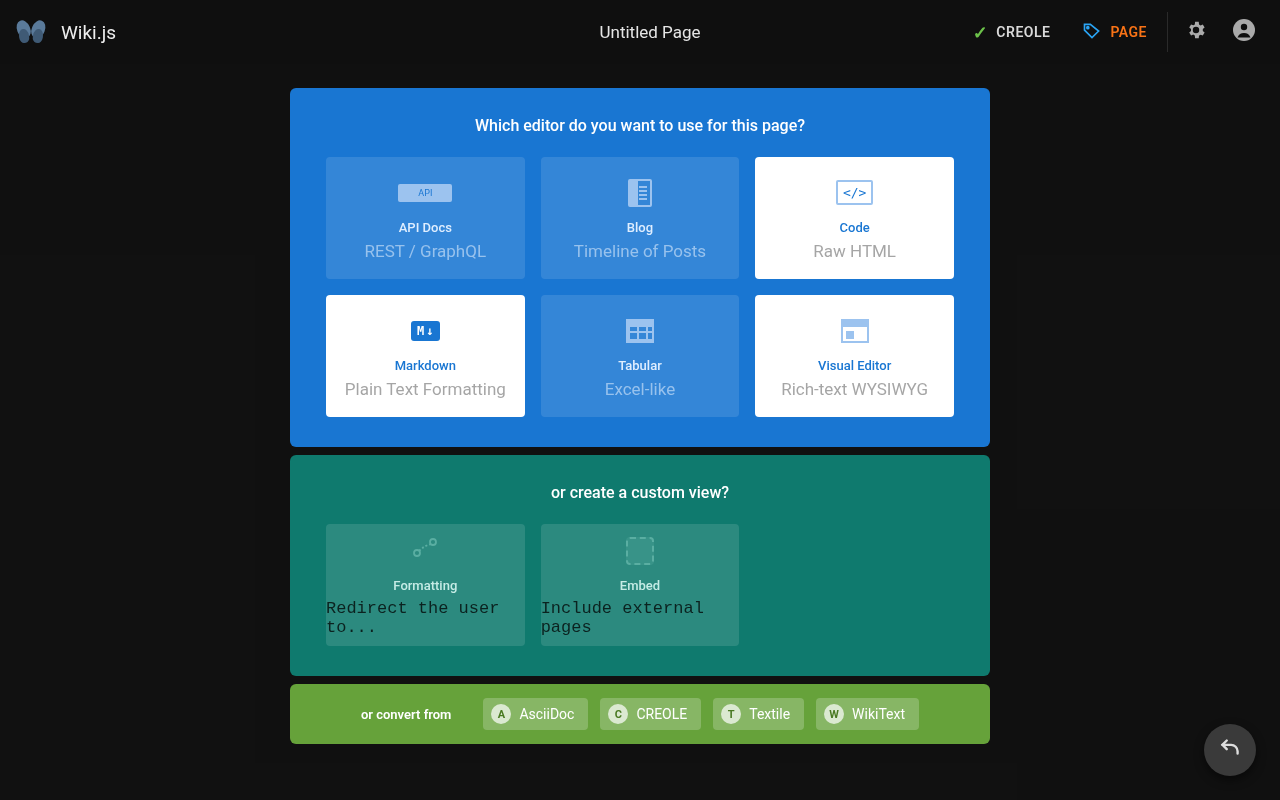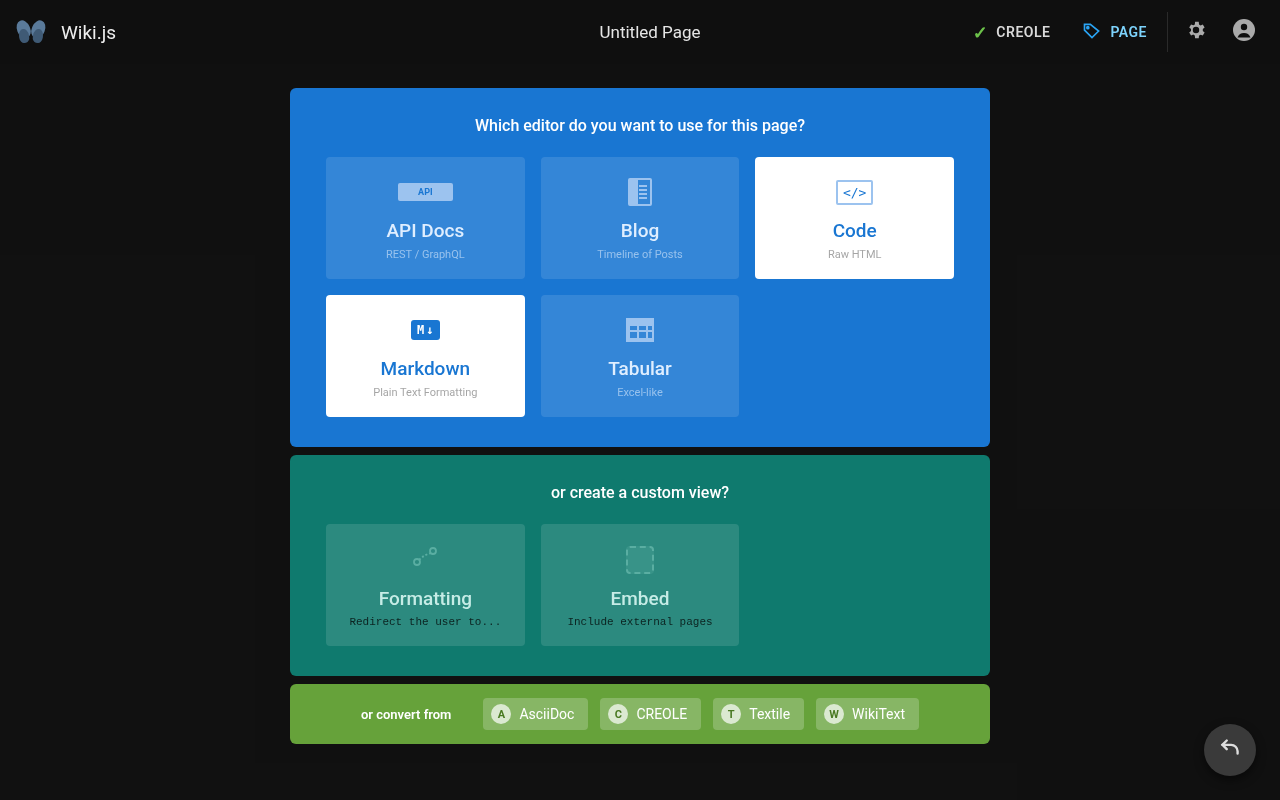--- a/index.html
+++ b/index.html
@@ -34,21 +34,21 @@
   }
 
   .toolbar-right { margin-left: auto; display: flex; align-items: center; height: 100%; }
   .tbtn {
     display: flex; align-items: center; gap: 8px;
     padding: 0 16px; height: 100%;
     font-size: 14px; font-weight: 600; letter-spacing: .5px;
     color: #cfcfcf; cursor: pointer;
   }
   .tbtn.create { color: #d9d9d9; }
-  .tbtn.page   { color: #7dd3fc; }
+  .tbtn.page   { color: #f97316; }
   .check { color:#6cc24a; font-size:18px; }
   .tag-ic { color:#2aa4f4; }
   .divider { width:1px; height:40px; background:#2a2a2a; margin:0 4px; }
   .icbtn { width:48px; height:64px; display:flex; align-items:center; justify-content:center; cursor:pointer; color:#aaa; }
   .gear, .avatar, .tag-ic { display:inline-block; }
 
   
   .backdrop { position:absolute; inset:64px 0 0 0; background:rgba(0,0,0,.35); }
   .modal {
     position:absolute; left:50%; top:88px; transform:translateX(-50%);
@@ -63,22 +63,22 @@
 
   .grid3 { display:grid; grid-template-columns:repeat(3,1fr); gap:16px; }
   .card {
     height:122px; border-radius:4px;
     display:flex; flex-direction:column; align-items:center; justify-content:center;
     gap:6px; cursor:pointer;
     background:rgba(255,255,255,.12);
   }
   .card.white { background:#fff; }
   .card .ic { height:34px; display:flex; align-items:center; justify-content:center; margin-bottom:4px;}
-  .card .ttl { font-size:19px; font-weight:500; }
-  .card .sub { font-size:11px; opacity:.75; }
+  .card .ttl { font-size:13px; font-weight:500; }
+  .card .sub { font-size:17px; opacity:.75; }
   .sec.blue  .card:not(.white) .ttl { color:#dfeeff; }
   .sec.blue  .card:not(.white) .sub { color:#b9d6f5; }
   .sec.teal  .card:not(.white) .ttl { color:#c6ece6; }
   .sec.teal  .card:not(.white) .sub { color:#000000;font-family:Liberation Mono, monospace; }
   .card.white .ttl { color:#1976d2; }
   .card.white .sub { color:#888; }
   .sec.teal .card.white .ttl { color:#0f7a6e; }
 
   .convert-label { font-size:13px; font-weight:600; color:#fff; margin-right:4px;}
   .chip {
@@ -98,21 +98,21 @@
   .fab {
     position:absolute; right:24px; bottom:24px;
     width:52px; height:52px; border-radius:50%;
     background:#3a3a3a; color:#ddd;
     display:flex; align-items:center; justify-content:center;
     font-size:24px; cursor:pointer;
     box-shadow:0 4px 10px rgba(0,0,0,.5);
   }
 
   
-  .icon-api   { background:#9cc3ef; color:#1976d2; font-size:9px; font-weight:700; padding:4px 20px; border-radius:2px;}
+  .icon-api   { background:#9cc3ef; color:#1976d2; font-size:9px; font-weight:400; padding:4px 20px; border-radius:2px;}
   .icon-blog  { width:24px; height:28px; border:2px solid #9cc3ef; border-radius:2px; background:linear-gradient(#9cc3ef 0 0) left/8px 100% no-repeat; position:relative;}
   .icon-blog::after{content:"";position:absolute;right:3px;top:5px;width:8px;height:2px;background:#9cc3ef;box-shadow:0 4px 0 #9cc3ef,0 8px 0 #9cc3ef,0 12px 0 #9cc3ef;}
   .icon-code  { color:#1976d2; font-family:monospace; font-size:13px; border:2px solid #9cc3ef; padding:3px 5px; border-radius:2px;}
   .icon-md    { background:#1976d2; color:#fff; font-size:12px; font-weight:700; padding:3px 6px; border-radius:3px; font-family:monospace;}
   .icon-md::after{content:"↓"; margin-left:2px;}
   .icon-table { width:28px; height:24px; background:
       linear-gradient(#9cc3ef 0 0) 0 0/100% 6px no-repeat,
       repeating-linear-gradient(90deg,#9cc3ef 0 2px,transparent 2px 9px),
       repeating-linear-gradient(0deg,#9cc3ef 0 2px,transparent 2px 8px);
       border:2px solid #9cc3ef;}
@@ -209,20 +209,27 @@
           <div class="ttl">Markdown</div>
           <div class="sub">Plain Text Formatting</div>
         </div>
         <div class="card">
           <div class="ic">
             <span class="icon-table"></span>
           </div>
           <div class="ttl">Tabular</div>
           <div class="sub">Excel-like</div>
         </div>
+        <div class="card white">
+          <div class="ic">
+            <span class="icon-ve"></span>
+          </div>
+          <div class="ttl">Visual Editor</div>
+          <div class="sub">Rich-text WYSIWYG</div>
+        </div>
       </div>
   </div>
 
   <div class="sec teal">
     <h2>or create a custom view?</h2>
     <div class="grid3" id="custom-grid">
         <div class="card">
           <div class="ic">
             <span class="icon-redir"><svg width="34" height="26" viewBox="0 0 34 26" fill="none" stroke="#5aaea2" stroke-width="1.8">
                 <circle cx="9" cy="18" r="3"></circle>

